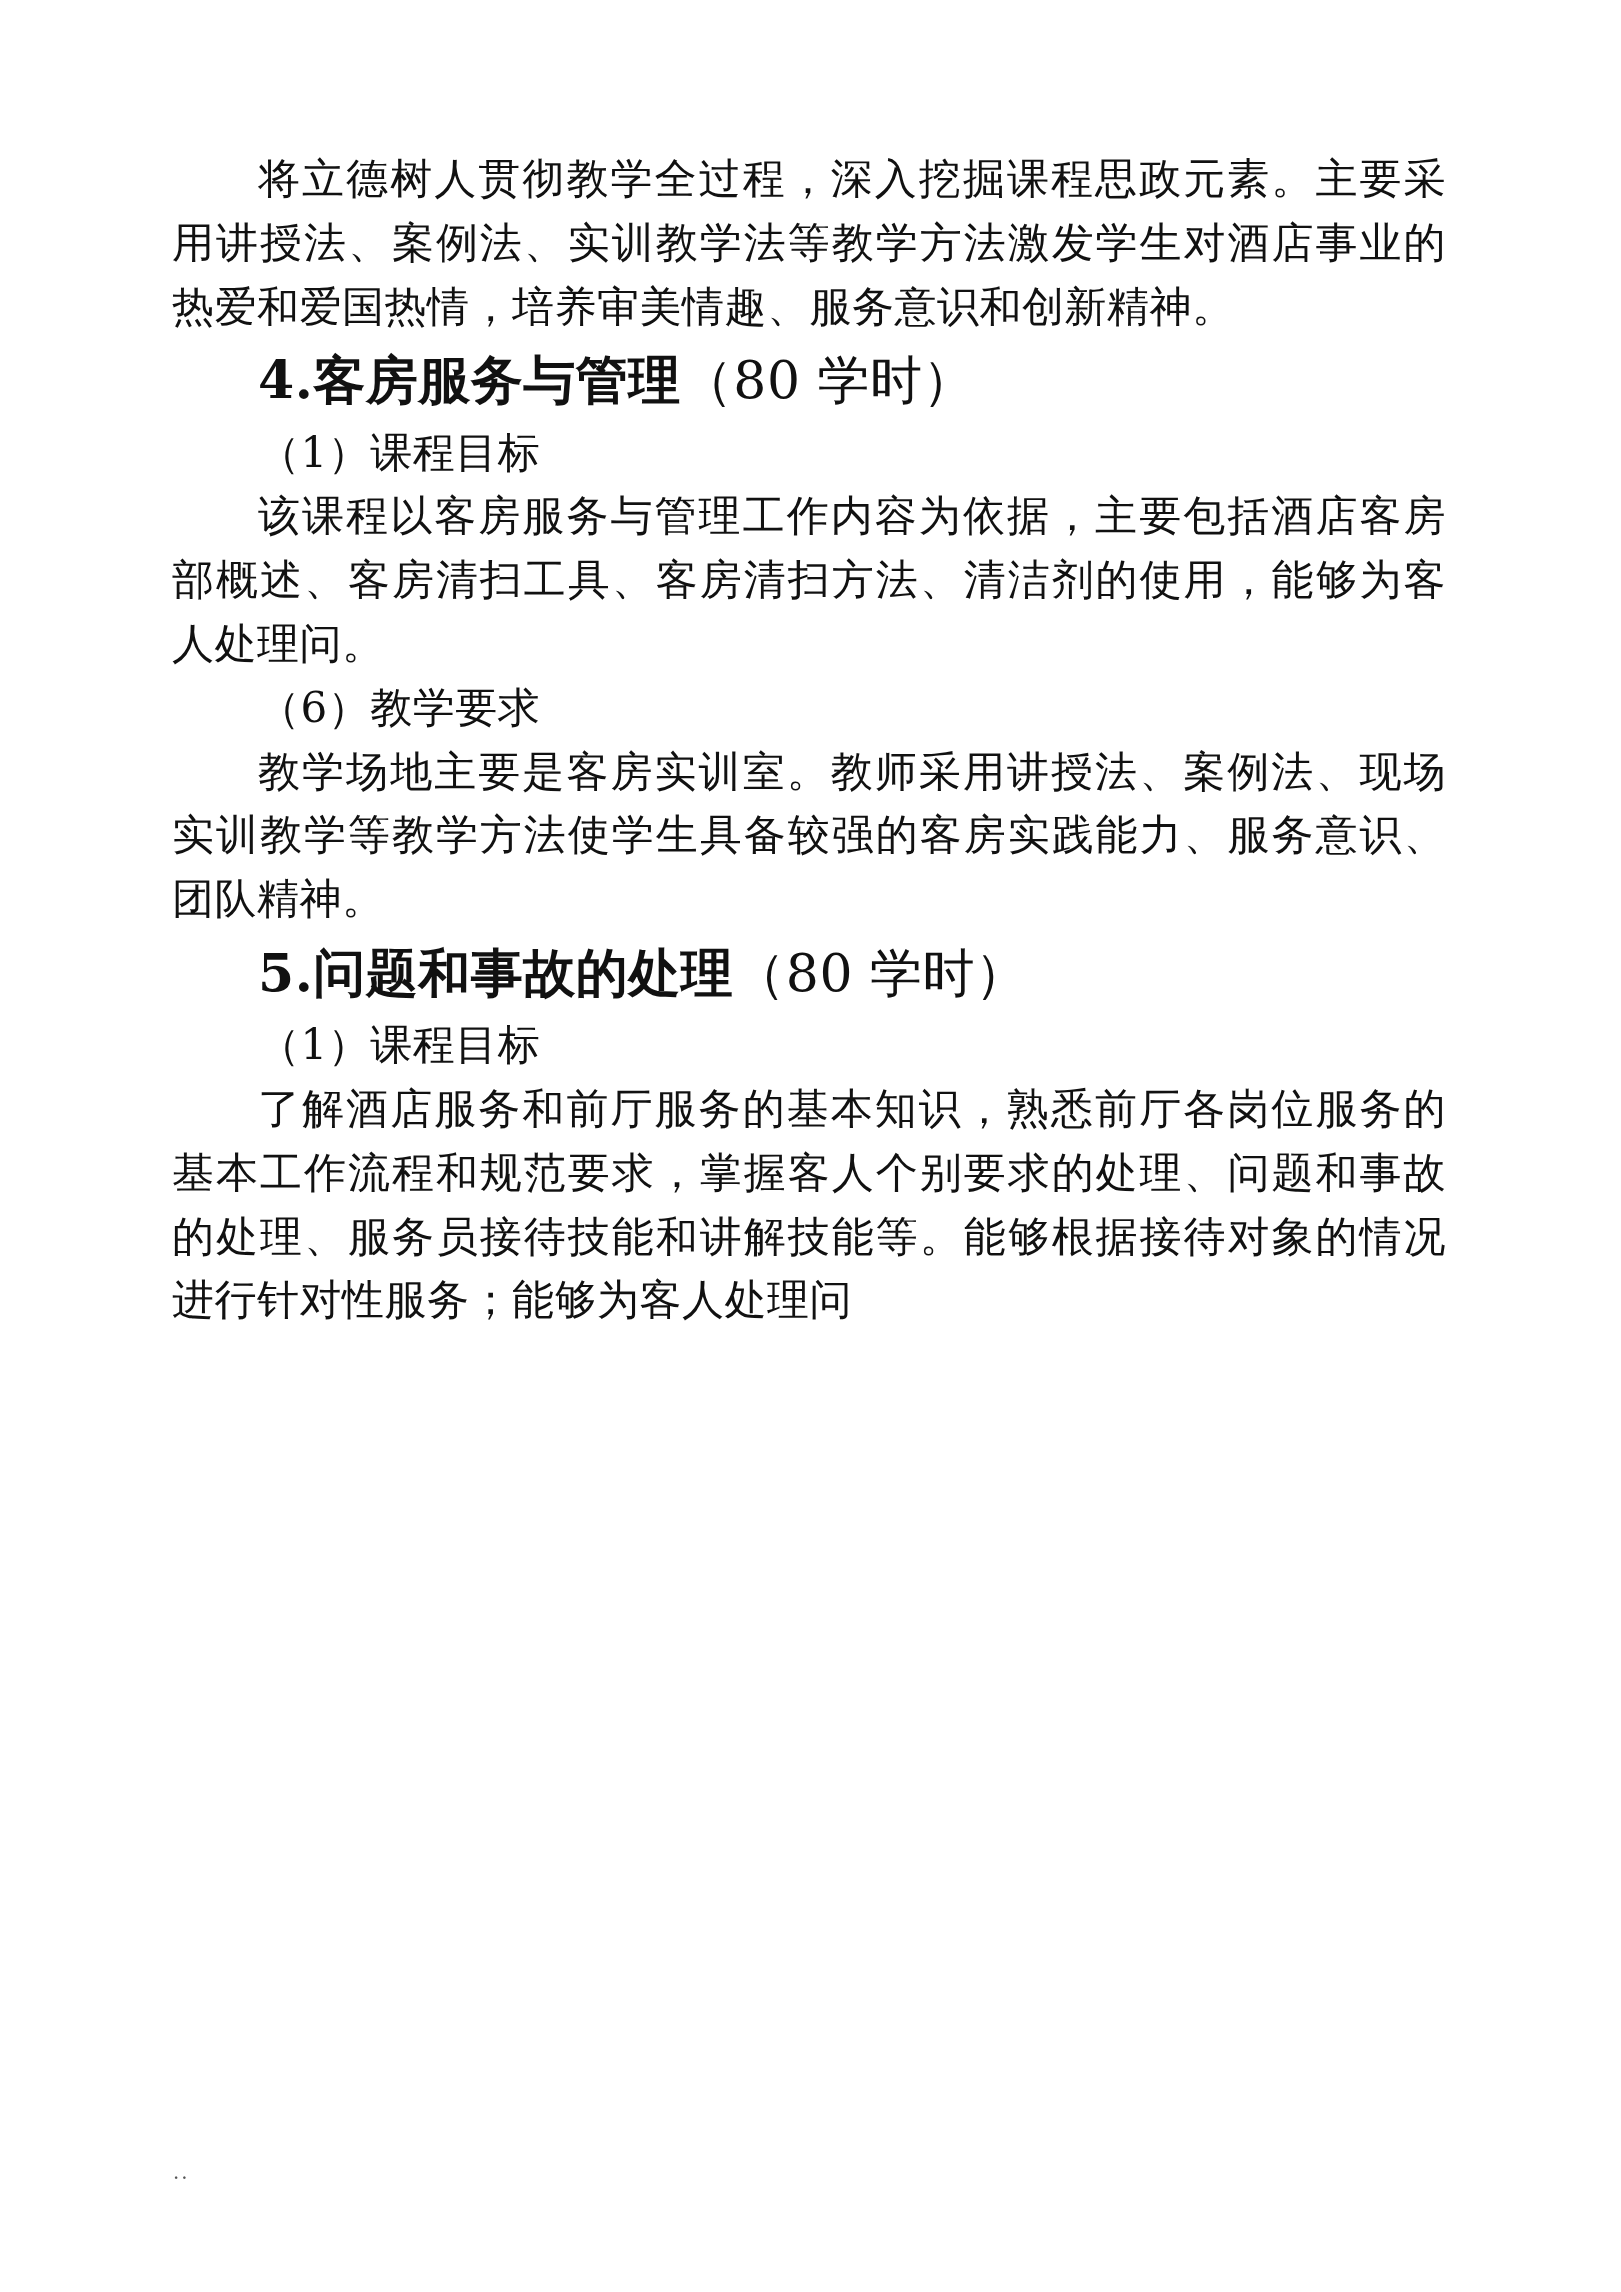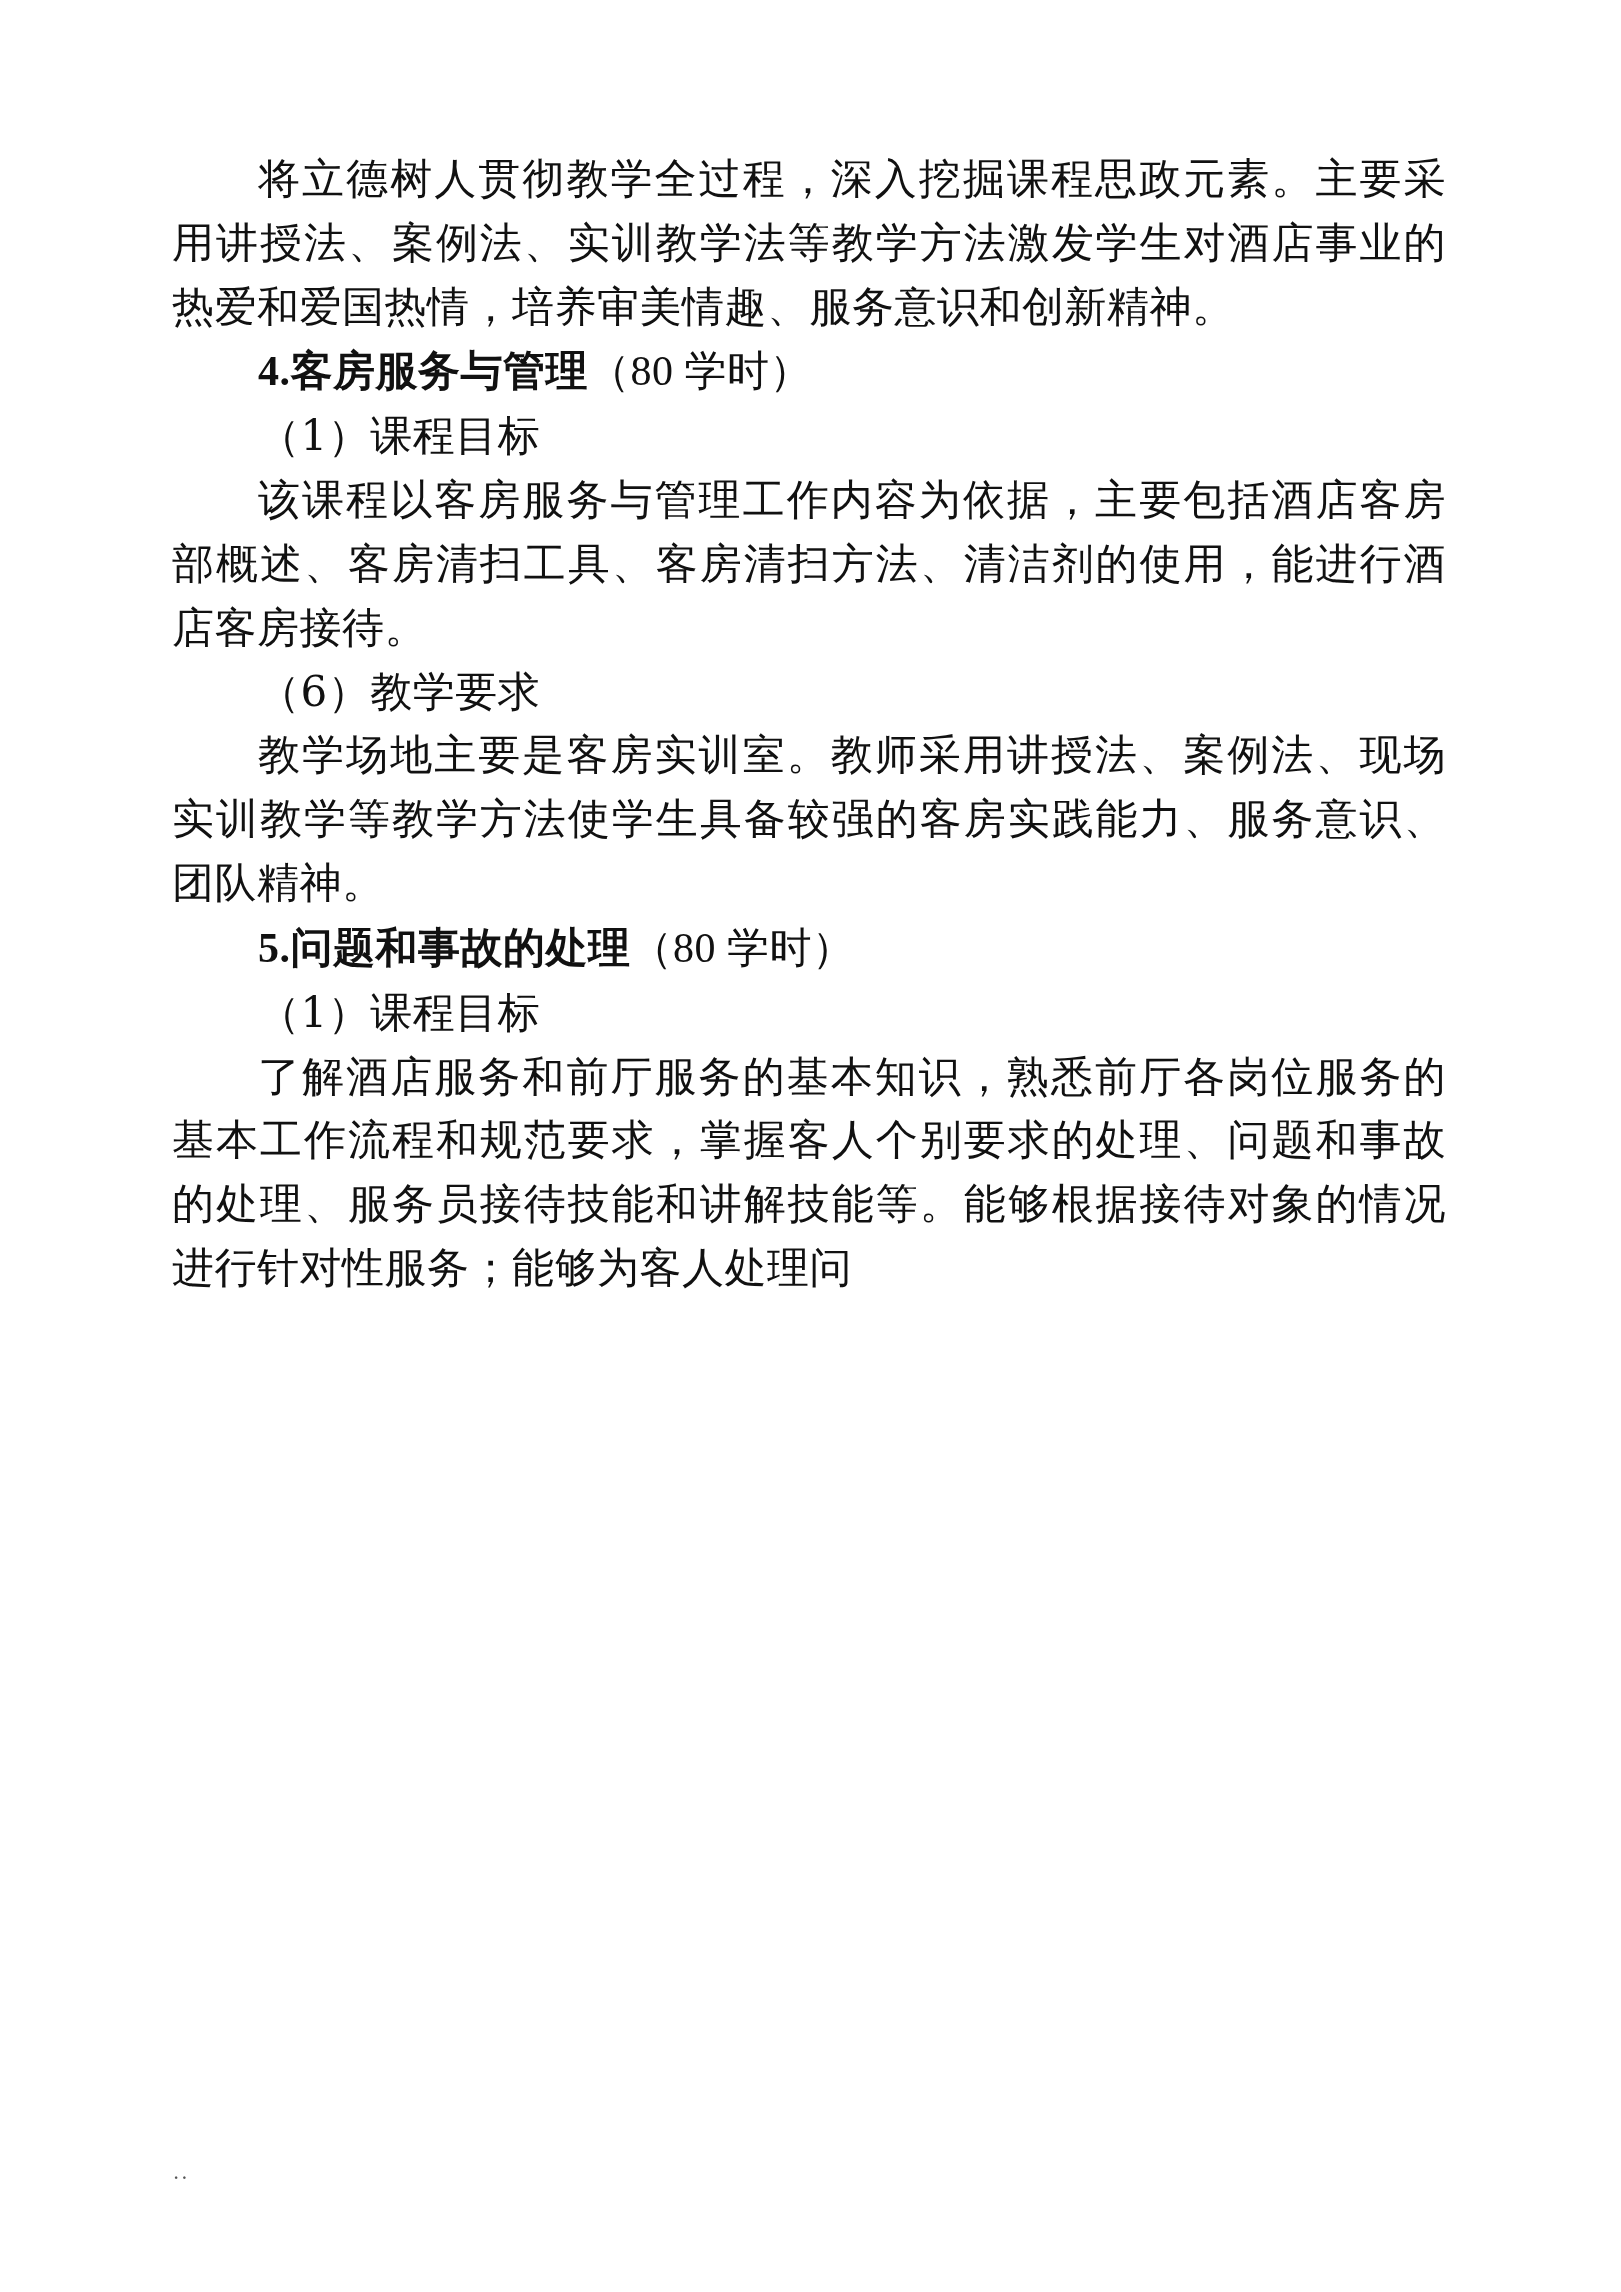--- a/index.html
+++ b/index.html
@@ -35,23 +35,22 @@
     text-align: justify;
     text-justify: inter-ideograph;
     color: #111;
   }
   .para {
     text-indent: 86px;
   }
   .heading {
     text-indent: 86px;
     font-weight: bold;
-    font-size: 42px;
+    font-size: 52px;
     margin-top: 2px;
-    font-family: Liberation Serif, serif;
   }
   .heading .num {
     font-weight: bold;
   }
   .heading .hours {
     font-weight: normal;
   }
   .sub {
     text-indent: 86px;
     font-size: 42px;
@@ -75,21 +74,21 @@
   <div class="doc-body">
 
     <p class="para blk">将立德树人贯彻教学全过程，深入挖掘课程思政元素。主要采用讲授法、案例法、实训教学法等教学方法激发学生对酒店事业的热爱和爱国热情，培养审美情趣、服务意识和创新精神。</p>
 
     <p class="heading blk">
       <span class="num">4.</span><span class="ttl">客房服务与管理</span><span class="hours">（80 学时）</span>
     </p>
 
     <p class="sub blk">（1）课程目标</p>
 
-    <p class="para blk">该课程以客房服务与管理工作内容为依据，主要包括酒店客房部概述、客房清扫工具、客房清扫方法、清洁剂的使用，能进行酒店客房接待。</p>
+    <p class="para blk">该课程以客房服务与管理工作内容为依据，主要包括酒店客房部概述、客房清扫工具、客房清扫方法、清洁剂的使用，能够为客人处理问。</p>
 
     <p class="sub blk">（6）教学要求</p>
     <p class="para blk">教学场地主要是客房实训室。教师采用讲授法、案例法、现场实训教学等教学方法使学生具备较强的客房实践能力、服务意识、团队精神。</p>
 
     <p class="heading blk">
       <span class="num">5.</span><span class="ttl">问题和事故的处理</span><span class="hours">（80 学时）</span>
     </p>
 
     <p class="sub blk">（1）课程目标</p>
     <p class="para blk">了解酒店服务和前厅服务的基本知识，熟悉前厅各岗位服务的基本工作流程和规范要求，掌握客人个别要求的处理、问题和事故的处理、服务员接待技能和讲解技能等。能够根据接待对象的情况进行针对性服务；能够为客人处理问</p>

